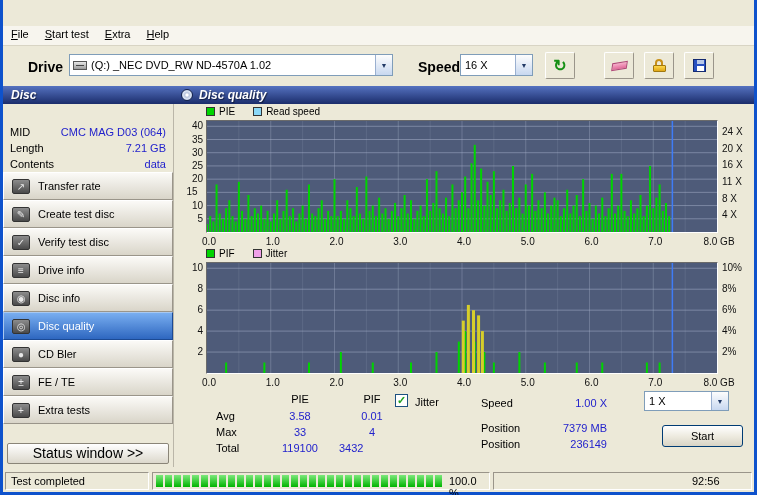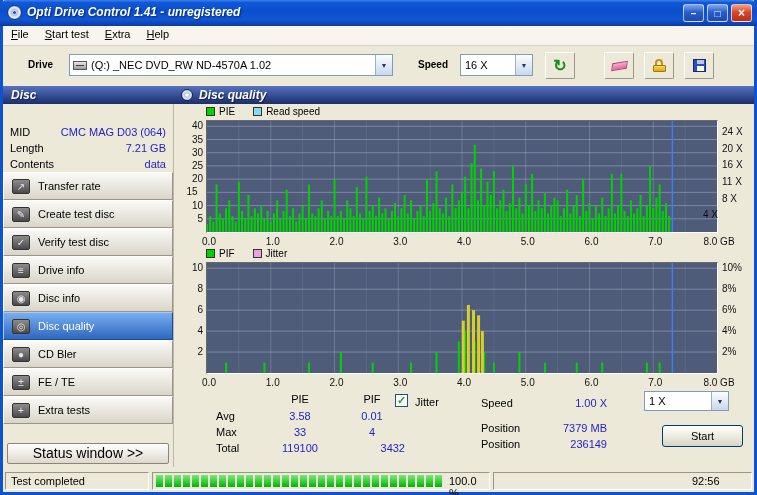--- a/index.html
+++ b/index.html
@@ -16,21 +16,21 @@
   color:#fff;text-shadow:1px 1px 2px #05286b;white-space:nowrap}
 .winbtn{position:absolute;top:4px;width:21px;height:18px;border-radius:3px;border:1px solid rgba(255,255,255,.65);
   display:flex;align-items:center;justify-content:center;color:#fff;font-size:10px;font-weight:bold;cursor:pointer}
 .winbtn.minb{right:53px;background:linear-gradient(180deg,#7da8f0,#2a5cc8 45%,#1c4ab8)}
 .winbtn.maxb{right:29px;background:linear-gradient(180deg,#7da8f0,#2a5cc8 45%,#1c4ab8)}
 .winbtn.clsb{right:5px;background:linear-gradient(180deg,#f0a088,#d84828 45%,#b83014);font-size:12px}
 
 .menubar{position:absolute;left:0;top:26px;width:751px;height:20px;background:#f7f5ee;border-bottom:1px solid #d8d4c4;display:flex;align-items:flex-start}
 .menu-item{padding:2px 8px;font-size:11px;color:#000;cursor:pointer}
 .toolbar{position:absolute;left:0;top:46px;width:751px;height:40px;background:#ece9d8}
-.blabel{position:absolute;font-size:10px;font-weight:bold;color:#000}
+.blabel{position:absolute;font-size:14px;font-weight:bold;color:#000}
 .combo{position:absolute;background:#fff;border:1px solid #7f9db9;display:flex;align-items:center;font-size:11px;color:#000}
 .combo .ctext{flex:1;padding-left:4px;white-space:nowrap;overflow:hidden}
 .carrow{width:17px;align-self:stretch;background:linear-gradient(180deg,#fdfdfd,#c8d8f0);border-left:1px solid #9ab0d0;
   display:flex;align-items:center;justify-content:center;font-size:7px;color:#223a66;cursor:pointer}
 .drv{width:14px;height:9px;margin-left:3px;background:linear-gradient(180deg,#e8e8e8,#9a9a9a);border:1px solid #555;position:relative;flex:none}
 .drv:after{content:"";position:absolute;left:2px;top:3px;right:2px;height:1px;background:#444}
 .tbtn{position:absolute;top:52px;width:30px;height:27px;background:#ece9d8;border:1px solid;border-color:#fff #9a958a #9a958a #fff;
   border-radius:2px;display:flex;align-items:center;justify-content:center;cursor:pointer}
 .refresh-glyph{color:#159015;font-size:16px;font-weight:bold;line-height:1}
 .eraser{width:15px;height:8px;background:linear-gradient(180deg,#f8b0cc,#e06898);border:1px solid #b04878;transform:skewX(-18deg) rotate(-10deg)}
@@ -77,33 +77,20 @@
 .sbar-panel{position:absolute;top:472px;height:18px;border:1px solid;border-color:#9a958a #fff #fff #9a958a;
   font-size:11px;color:#000;display:flex;align-items:center;padding:0 5px;background:#ece9d8}
 .segwrap{position:absolute;left:3px;top:2px;height:12px;display:flex;gap:2px}
 .seg{width:7px;height:12px;background:linear-gradient(180deg,#7ce87c,#00b400)}
 </style>
 </head>
 <body>
 
 <div class="win">
 
-  <div class="titlebar">
-    <div class="cdico"></div>
-    <div class="title-text">Opti Drive Control 1.41 - unregistered</div>
-    <div class="winbtn minb">
-        <span>–</span>
-      </div>
-    <div class="winbtn maxb">
-        <span>□</span>
-      </div>
-    <div class="winbtn clsb">
-        <span>×</span>
-      </div>
-  </div>
 
   <div class="menubar">
     <span class="menu-item"><u>F</u>ile</span>
     <span class="menu-item"><u>S</u>tart test</span>
     <span class="menu-item"><u>E</u>xtra</span>
     <span class="menu-item"><u>H</u>elp</span>
   </div>
 
   <div class="toolbar"></div>
   <div class="blabel" style="left:25px;top:59px">Drive</div>
@@ -376,21 +363,21 @@
       <span class="tick" style="left: -26px; width: 22px; text-align: right; top: 52.1429px;">20</span>
       <span class="tick" style="left: -26px; width: 22px; text-align: right; top: 38.9286px;">25</span>
       <span class="tick" style="left: -26px; width: 22px; text-align: right; top: 25.7143px;">30</span>
       <span class="tick" style="left: -26px; width: 22px; text-align: right; top: 12.5px;">35</span>
       <span class="tick" style="left: -26px; width: 22px; text-align: right; top: -0.714286px;">40</span>
       <span class="tick" style="left: 515px; top: 5.22472px;">24 X</span>
       <span class="tick" style="left: 515px; top: 21.8539px;">20 X</span>
       <span class="tick" style="left: 515px; top: 38.4831px;">16 X</span>
       <span class="tick" style="left: 515px; top: 55.1124px;">11 X</span>
       <span class="tick" style="left: 515px; top: 71.7416px;">8 X</span>
-      <span class="tick" style="left: 496px; top: 88.3708px;">4 X</span>
+      <span class="tick" style="left: 515px; top: 88.3708px;">4 X</span>
       <span class="tick" style="left: -20px; width: 44px; text-align: center; top: 115px;">0.0</span>
       <span class="tick" style="left: 43.75px; width: 44px; text-align: center; top: 115px;">1.0</span>
       <span class="tick" style="left: 107.5px; width: 44px; text-align: center; top: 115px;">2.0</span>
       <span class="tick" style="left: 171.25px; width: 44px; text-align: center; top: 115px;">3.0</span>
       <span class="tick" style="left: 235px; width: 44px; text-align: center; top: 115px;">4.0</span>
       <span class="tick" style="left: 298.75px; width: 44px; text-align: center; top: 115px;">5.0</span>
       <span class="tick" style="left: 362.5px; width: 44px; text-align: center; top: 115px;">6.0</span>
       <span class="tick" style="left: 426.25px; width: 44px; text-align: center; top: 115px;">7.0</span>
       <span class="tick" style="left: 490px; width: 44px; text-align: center; top: 115px;">8.0 GB</span>
     </div>
@@ -475,21 +462,21 @@
   <div class="stat" style="left:213px;top:410px">Avg</div>
   <div class="stat bluev" style="left:262px;top:410px;width:70px;text-align:center">3.58</div>
   <div class="stat bluev" style="left:336px;top:410px;width:66px;text-align:center">0.01</div>
 
   <div class="stat" style="left:213px;top:426px">Max</div>
   <div class="stat bluev" style="left:262px;top:426px;width:70px;text-align:center">33</div>
   <div class="stat bluev" style="left:336px;top:426px;width:66px;text-align:center">4</div>
 
   <div class="stat" style="left:213px;top:442px">Total</div>
   <div class="stat bluev" style="left:262px;top:442px;width:70px;text-align:center">119100</div>
-  <div class="stat bluev" style="left:336px;top:442px;width:66px;text-align:right">3432</div>
+  <div class="stat bluev" style="left:336px;top:442px;width:66px;text-align:left">3432</div>
 
   <div class="cb" style="left:392px;top:394px">
     <span>✓</span>
   </div>
   <div class="stat" style="left:412px;top:396px">Jitter</div>
 
   <div class="stat" style="left:478px;top:397px">Speed</div>
   <div class="stat bluev" style="left:518px;top:397px;width:86px;text-align:right">1.00 X</div>
   <div class="stat" style="left:478px;top:422px">Position</div>
   <div class="stat bluev" style="left:518px;top:422px;width:86px;text-align:right">7379 MB</div>

